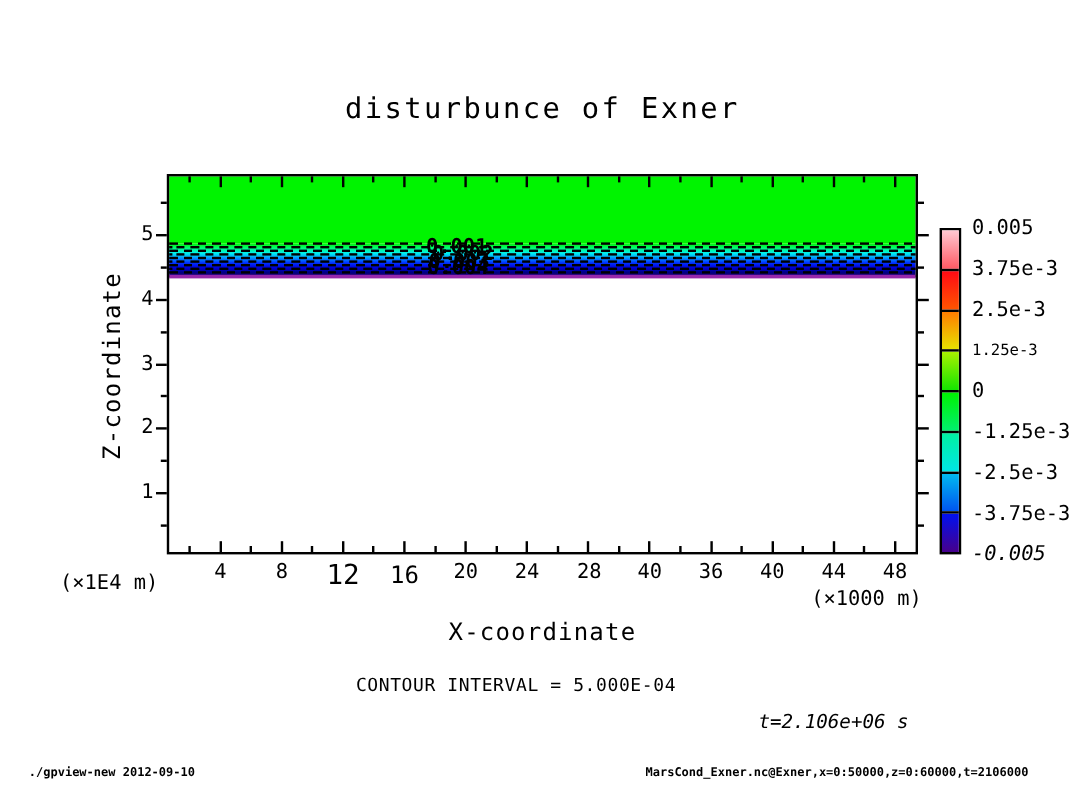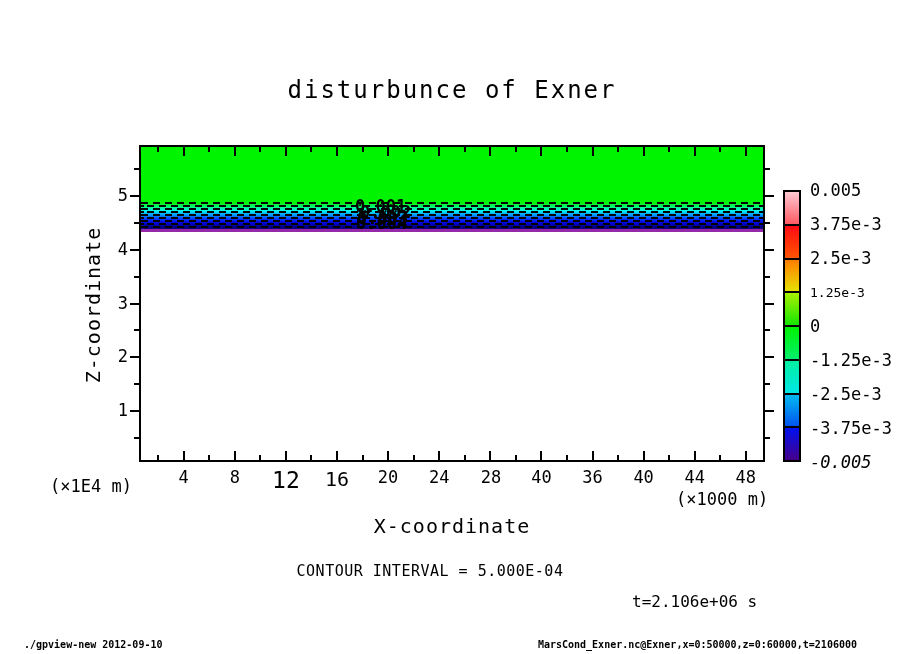--- a/index.html
+++ b/index.html
@@ -9,21 +9,21 @@
   .title{left:139px;top:76px;width:626px;text-align:center;font-size:24px;letter-spacing:2px;white-space:nowrap;}
   .frame{left:139px;top:145px;width:622px;height:313px;border:2px solid #000;background:transparent;}
   .fill-green{left:141px;top:147px;width:622px;height:56px;}
   .band{left:141px;top:203px;width:622px;height:28px;}
   .minline{left:141px;top:229px;width:622px;height:3px;}
   .xlabel{left:139px;top:514px;width:626px;text-align:center;font-size:20px;letter-spacing:1px;}
   .zlabel{left:93px;top:305px;transform:translate(-50%,-50%) rotate(-90deg);font-size:20px;letter-spacing:1px;white-space:nowrap;}
   .xunit{left:676px;top:489px;font-size:17px;white-space:nowrap;}
   .zunit{left:50px;top:459px;font-size:17px;white-space:nowrap;margin-top:17px;}
   .cinote{left:0px;top:562px;width:860px;text-align:center;font-size:15px;letter-spacing:0.5px;white-space:nowrap;}
-  .timenote{left:632px;top:592px;font-size:16px;white-space:nowrap;}
+  .timenote{left:632px;top:592px;font-size:16px;white-space:nowrap;font-style:italic;}
   .footl{left:24px;top:639px;font-size:10px;font-weight:bold;white-space:nowrap;}
   .footr{right:47px;top:639px;font-size:10px;font-weight:bold;white-space:nowrap;}
   .cbar{left:783px;top:190px;width:14px;height:268px;border:2px solid #000;display:flex;flex-direction:column;}
 </style>
 </head>
 <body>
 
 <div class="canvas">
   <div class="abs title">disturbunce of Exner</div>
 

